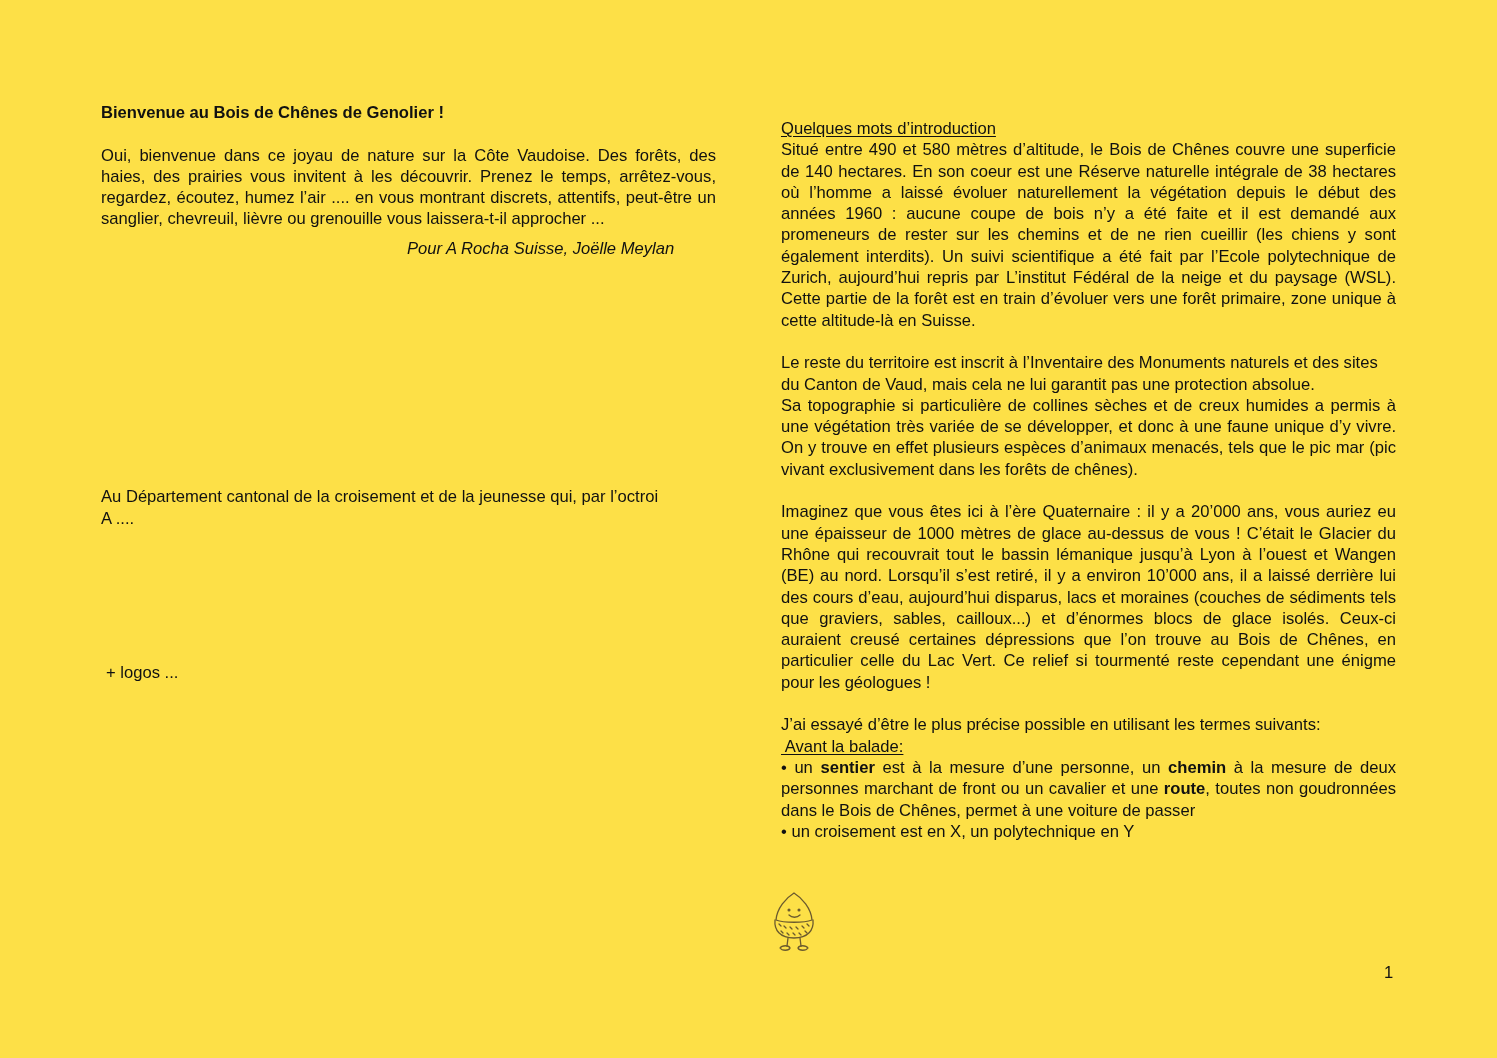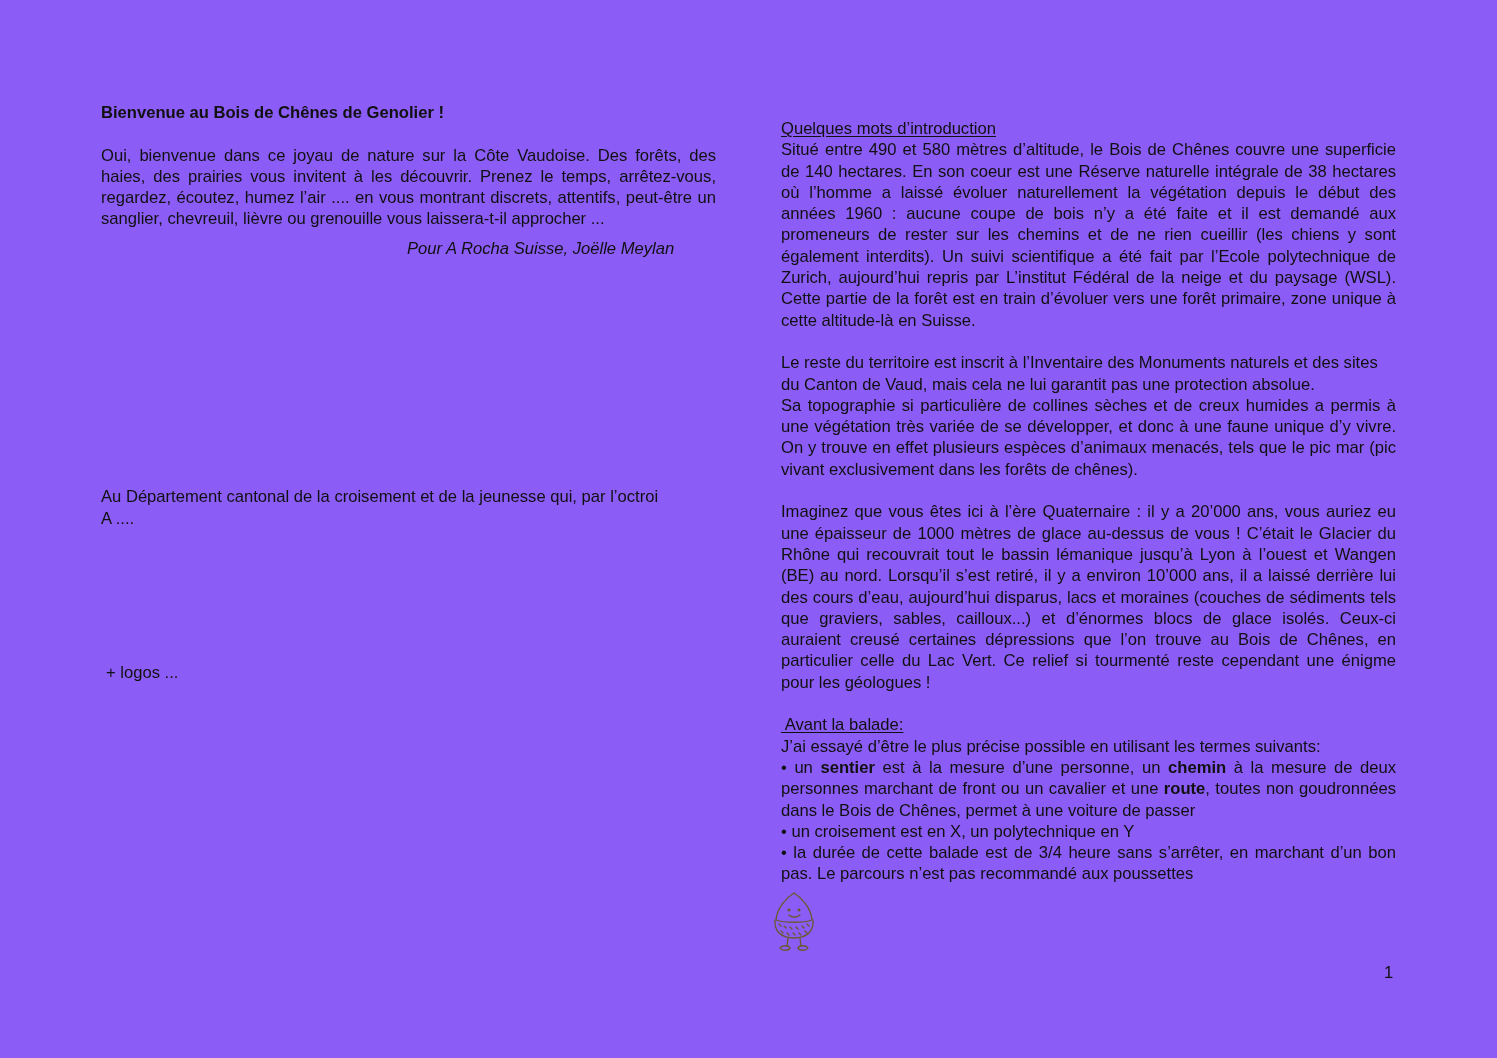--- a/index.html
+++ b/index.html
@@ -15,21 +15,21 @@
       font-family: "Liberation Sans", sans-serif;
       color: #111111;
       font-size: 16.6px;
       line-height: 21.3px;
     }
     .page {
       position: absolute;
       top: 0; left: 0;
       width: 1497px;
       height: 1058px;
-      background: #8b5cf6;
+      background: #fde047;
     }
     .col {
       position: absolute;
       width: 615px;
     }
     .col-left { left: 101px; top: 102px; }
     .col-right { left: 781px; top: 118px; }
     .justify { text-align: justify; text-align-last: left; }
     .bold { font-weight: bold; }
     .ul { text-decoration: underline; text-underline-offset: 2px; }
@@ -81,25 +81,24 @@
 
   <div class="col col-right">
     <p class="p ul">Quelques mots d’introduction</p>
     <p class="p justify">Situé entre 490 et 580 mètres d’altitude, le Bois de Chênes couvre une superficie de 140 hectares. En son coeur est une Réserve naturelle intégrale de 38 hectares où l’homme a laissé évoluer naturellement la végétation depuis le début des années 1960 : aucune coupe de bois n’y a été faite et il est demandé aux promeneurs de rester sur les chemins et de ne rien cueillir (les chiens y sont également interdits). Un suivi scientifique a été fait par l’Ecole polytechnique de Zurich, aujourd’hui repris par L’institut Fédéral de la neige et du paysage (WSL). Cette partie de la forêt est en train d’évoluer vers une forêt primaire, zone unique à cette altitude-là en Suisse.</p>
     <div class="gap"></div>
     <p class="p">Le reste du territoire est inscrit à l’Inventaire des Monuments naturels et des sites du Canton de Vaud, mais cela ne lui garantit pas une protection absolue.</p>
     <p class="p justify">Sa topographie si particulière de collines sèches et de creux humides a permis à une végétation très variée de se développer, et donc à une faune unique d’y vivre. On y trouve en effet plusieurs espèces d’animaux menacés, tels que le pic mar (pic vivant exclusivement dans les forêts de chênes).</p>
     <div class="gap"></div>
     <p class="p justify">Imaginez que vous êtes ici à l’ère Quaternaire : il y a 20’000 ans, vous auriez eu une épaisseur de 1000 mètres de glace au-dessus de vous ! C’était le Glacier du Rhône qui recouvrait tout le bassin lémanique jusqu’à Lyon à l’ouest et Wangen (BE) au nord. Lorsqu’il s’est retiré, il y a environ 10’000 ans, il a laissé derrière lui des cours d’eau, aujourd’hui disparus, lacs et moraines (couches de sédiments   tels que graviers, sables, cailloux...) et d’énormes blocs de glace isolés. Ceux-ci auraient creusé certaines dépressions que l’on trouve au Bois de Chênes, en particulier celle du Lac Vert. Ce relief si tourmenté reste cependant une énigme pour les géologues !</p>
     <div class="gap"></div>
+    <p class="p">J’ai essayé d’être le plus précise possible en utilisant les termes suivants:</p>
     <p class="p ul" style="white-space:pre;"> Avant la balade:</p>
-    <p class="p">J’ai essayé d’être le plus précise possible en utilisant les termes suivants:</p>
     <p class="p justify"><span>• un </span><span class="bold">sentier</span><span> est à la mesure d’une personne, un </span><span class="bold">chemin</span><span> à la mesure de deux personnes marchant de front ou un cavalier et une </span><span class="bold">route</span><span>, toutes non goudronnées dans le Bois de Chênes, permet à une voiture de passer</span></p>
     <p class="p">• un croisement est en X, un polytechnique en Y</p>
-    <p class="p justify">• la durée de cette balade est de 3/4 heure sans s’arrêter, en marchant d’un bon pas. Le parcours n’est pas recommandé aux poussettes</p>
   </div>
 
   <svg class="mascot" viewBox="0 0 46 66">
     <g fill="none" stroke="#6b5a2e" stroke-width="1.3" stroke-linecap="round" stroke-linejoin="round">
 
       <path d="M23 3 C31 8 40 18 41 30 C33 33 13 33 5 30 C6 18 15 8 23 3 Z"></path>
 
       <circle cx="18" cy="20" r="0.9" fill="#6b5a2e"></circle>
       <circle cx="28" cy="20" r="0.9" fill="#6b5a2e"></circle>
 

